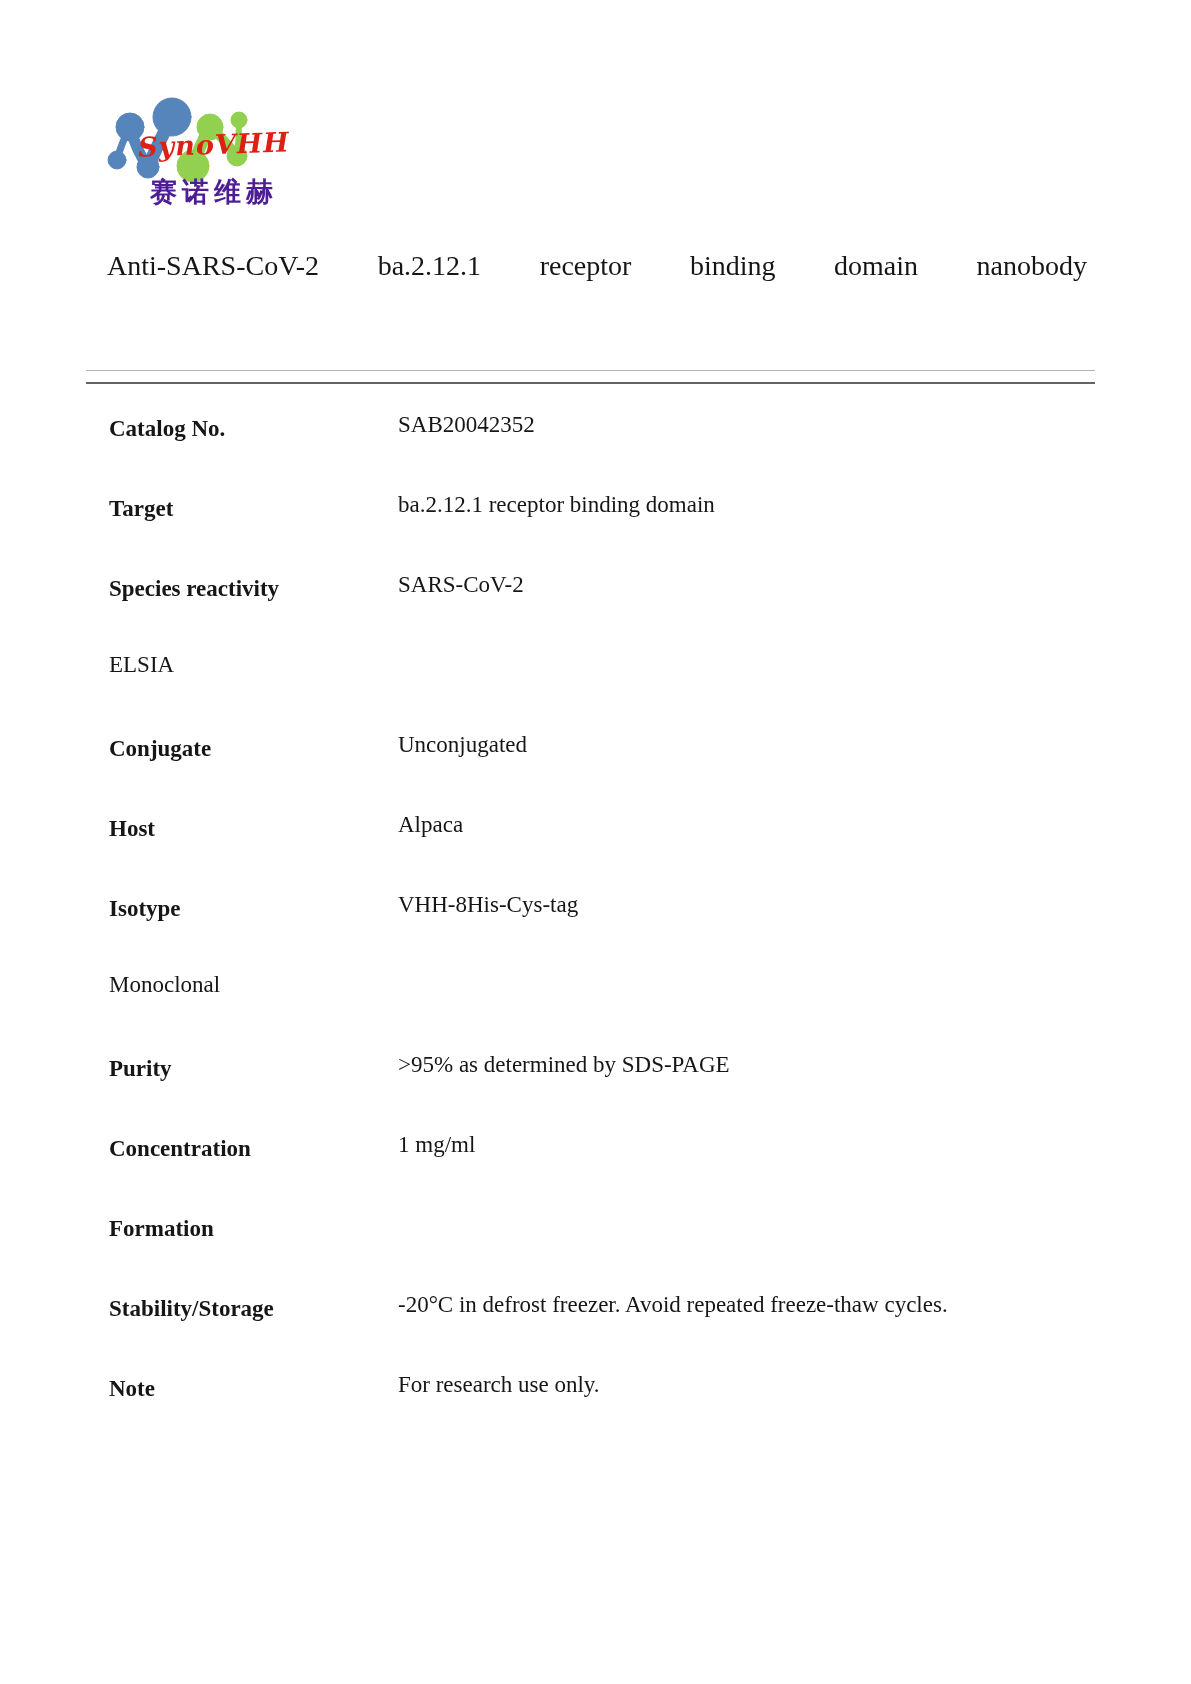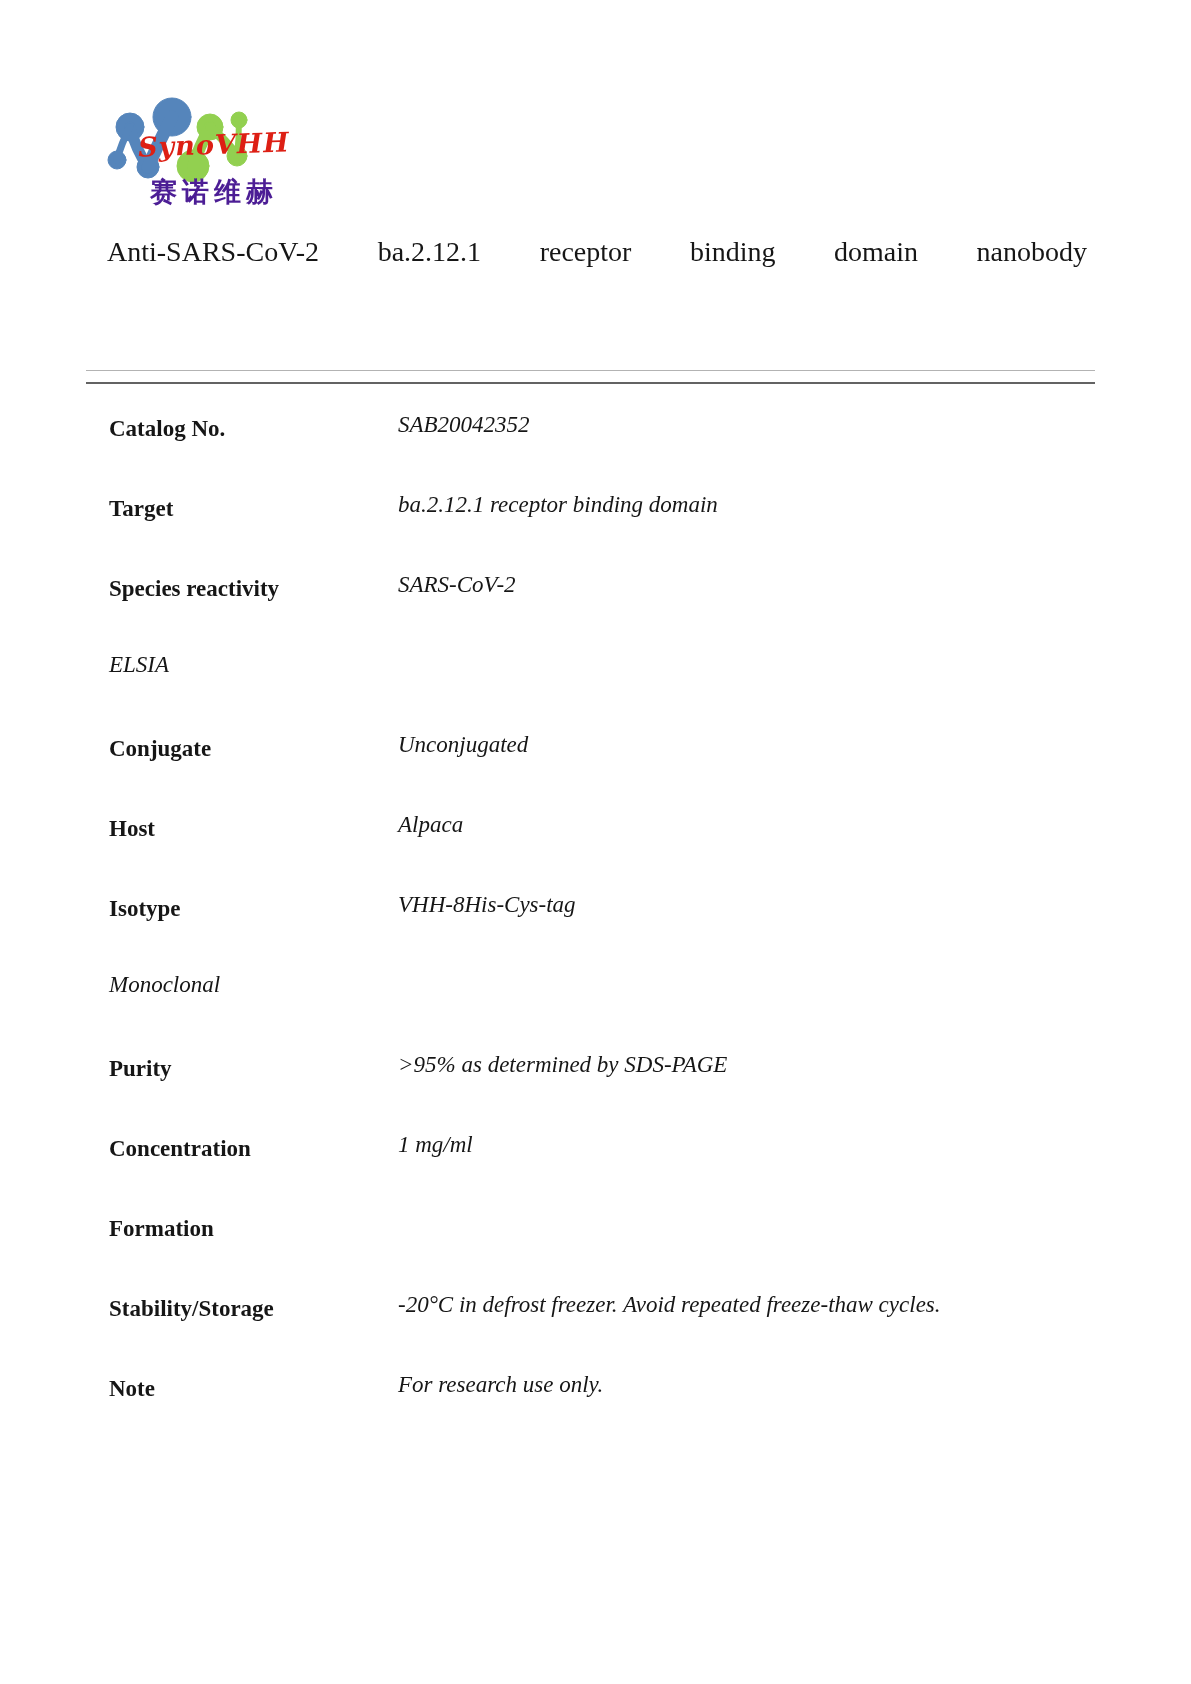--- a/index.html
+++ b/index.html
@@ -32,21 +32,21 @@
     font-weight:600;
     font-size:27px;line-height:30px;
     letter-spacing:5px;
     color:#4c1d95;
     white-space:nowrap;
     margin-left:34px;
   }
 
   
   .title-block{
-    position:absolute;left:107px;top:233px;width:980px;
+    position:absolute;left:107px;top:247px;width:980px;
     font-size:28px;line-height:38px;
   }
   .title-line1{
     text-align:justify;
     text-align-last:justify;
     white-space:normal;
   }
   .title-line2{
     margin-top:37px;
     text-align:left;
@@ -73,21 +73,20 @@
     line-height:30px;
   }
   .cell.label{
     width:289px;
     flex:0 0 289px;
     font-weight:bold;
     margin-top:8px;
   }
   .cell.value{
     flex:1 1 auto;
-    font-style:italic;
   }
 </style>
 </head>
 <body>
 
 <div class="logo-block">
   <svg class="logo-svg" width="155" height="95" viewBox="0 0 155 95" xmlns="http://www.w3.org/2000/svg">
 
     <g id="blue-blob" fill="#5585bb" stroke="#5585bb" stroke-linecap="round" fill-rule="evenodd">
       <circle cx="30" cy="37" r="14"></circle>

